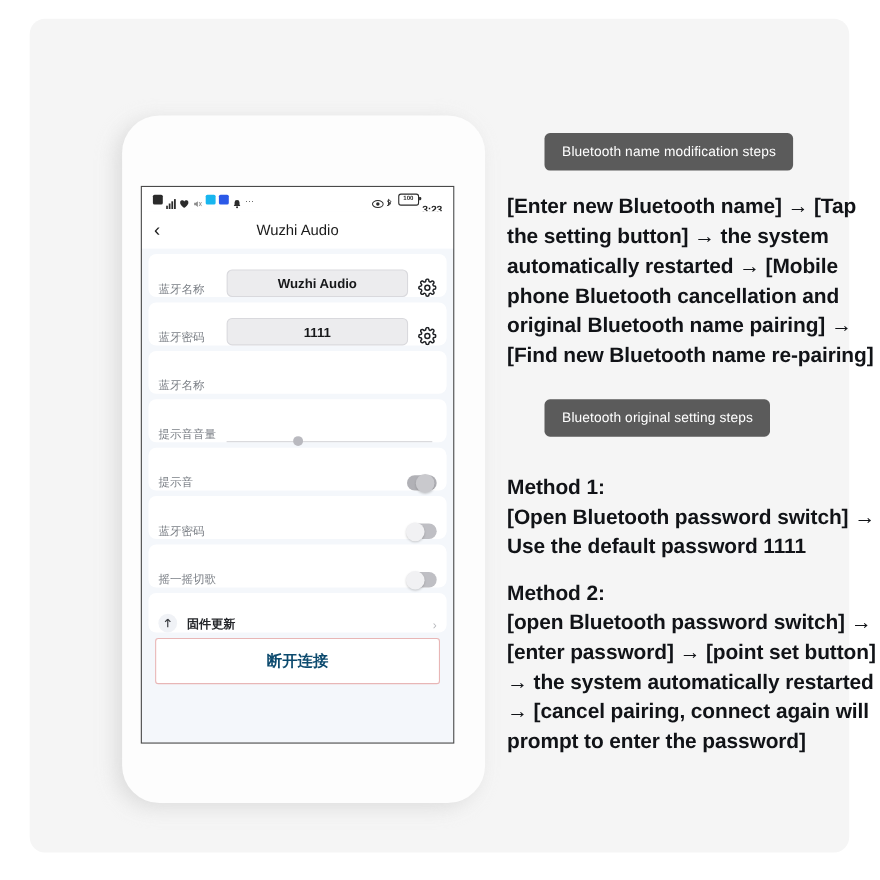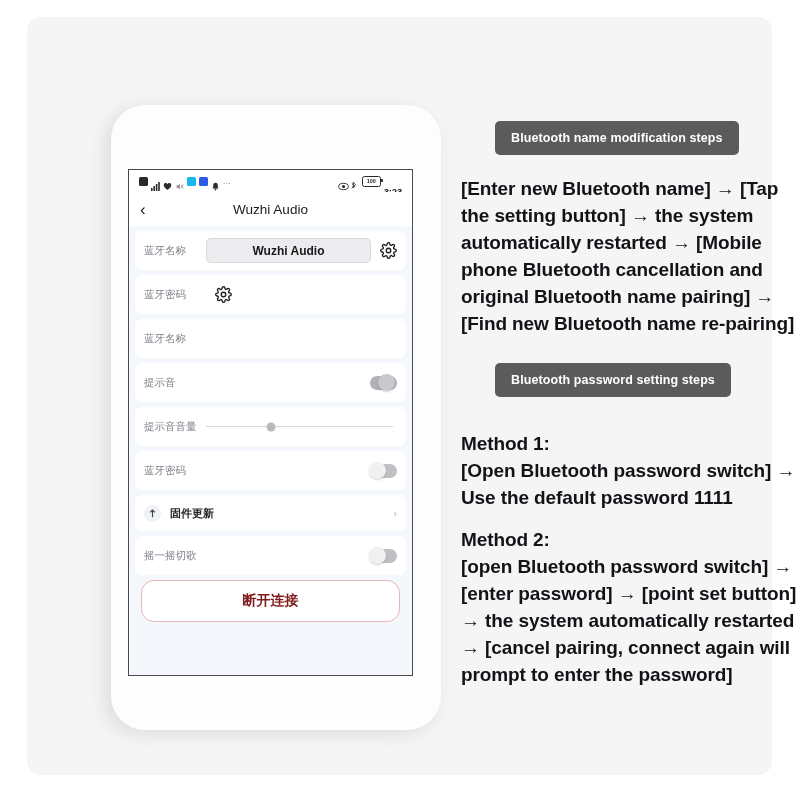--- a/index.html
+++ b/index.html
@@ -53,21 +53,21 @@
     height:34px;background:#ffffff;display:flex;align-items:center;
     position:relative;
   }
   .back{position:absolute;left:11px;top:50%;transform:translateY(-50%);
     font-size:17px;color:#1c1c1c;line-height:1;font-weight:400;cursor:pointer;}
   .nav-title{width:100%;text-align:center;font-size:13.5px;color:#1b1b1b;}
   
   .list{padding:5px 6px 0 6px;}
   .row{
     background:#ffffff;border-radius:7px;margin-bottom:5px;
-    height:39px;display:flex;align-items:center;padding:0 9px;box-sizing:border-box;
+    height:39px;display:flex;align-items:flex-end;padding:0 9px;box-sizing:border-box;
   }
   .row-label{
     font-size:10.5px;color:#7c8087;width:62px;flex:none;
     font-family:"DejaVu Sans","Liberation Sans",sans-serif;
   }
   .pill{
     flex:1;height:23px;background:#ececee;border:1px solid #d9d9dd;
     border-radius:5px;display:flex;align-items:center;justify-content:center;
     font-size:12px;color:#17181a;font-weight:600;
   }
@@ -95,30 +95,30 @@
   .switch.dark .knob{background:#c9c9cd;left:8px;}
   .fw-row{height:36px;}
   .fw-ico{
     width:17px;height:17px;border-radius:50%;background:#f0f2f6;
     display:flex;align-items:center;justify-content:center;flex:none;margin-right:9px;
   }
   .fw-label{font-size:11px;color:#24262a;font-weight:700;
     font-family:"DejaVu Sans","Liberation Sans",sans-serif;}
   .chev{margin-left:auto;color:#b7b9bd;font-size:11px;}
   .disconnect{
-    margin:2px 6px 0 6px;height:40px;border:1px solid #e8b6b6;border-radius:13px;
+    margin:2px 6px 0 6px;height:40px;border:1px solid #e8b6b6;border-radius:3px;
     background:#ffffff;display:flex;align-items:center;justify-content:center;
-    font-size:14px;color:#7f1d1d;font-weight:700;cursor:pointer;
+    font-size:14px;color:#0c4a6e;font-weight:700;cursor:pointer;
     font-family:"DejaVu Sans","Liberation Sans",sans-serif;
   }
   
   .right{position:absolute;left:434px;top:104px;width:338px;}
   .badge{
     display:inline-block;background:#5b5b5b;color:#ffffff;border-radius:5px;
-    padding:10px 16px;font-size:12.5px;font-weight:700;letter-spacing:.1px;
+    padding:10px 16px;font-size:12.5px;font-weight:400;letter-spacing:.1px;
   }
   .badge-wrap{padding-left:34px;}
   .para{
     margin-top:21px;font-size:19px;line-height:1.42;color:#111317;
     font-weight:700;letter-spacing:-.1px;
   }
   .block2{position:absolute;left:434px;top:346px;width:345px;}
   .para2{margin-top:34px;}
   .gap{height:15px;}
 </style>
@@ -197,87 +197,88 @@
         <span class="gear">
           <svg width="17" height="17" viewBox="0 0 24 24" fill="none" stroke="#1e2024" stroke-width="1.9">
               <circle cx="12" cy="12" r="3.2"></circle>
               <path d="M19.4 15a1.6 1.6 0 0 0 .3 1.8l.1.1a2 2 0 1 1-2.8 2.8l-.1-.1a1.6 1.6 0 0 0-1.8-.3 1.6 1.6 0 0 0-1 1.5V21a2 2 0 1 1-4 0v-.1A1.6 1.6 0 0 0 9 19.4a1.6 1.6 0 0 0-1.8.3l-.1.1a2 2 0 1 1-2.8-2.8l.1-.1a1.6 1.6 0 0 0 .3-1.8 1.6 1.6 0 0 0-1.5-1H3a2 2 0 1 1 0-4h.1A1.6 1.6 0 0 0 4.6 9a1.6 1.6 0 0 0-.3-1.8l-.1-.1a2 2 0 1 1 2.8-2.8l.1.1a1.6 1.6 0 0 0 1.8.3H9a1.6 1.6 0 0 0 1-1.5V3a2 2 0 1 1 4 0v.1a1.6 1.6 0 0 0 1 1.5 1.6 1.6 0 0 0 1.8-.3l.1-.1a2 2 0 1 1 2.8 2.8l-.1.1a1.6 1.6 0 0 0-.3 1.8V9a1.6 1.6 0 0 0 1.5 1H21a2 2 0 1 1 0 4h-.1a1.6 1.6 0 0 0-1.5 1z"></path>
             </svg>
         </span>
       </div>
 
       <div class="row">
         <span class="row-label">蓝牙密码</span>
+        <span class="pill">1111</span>
         <span class="gear">
           <svg width="17" height="17" viewBox="0 0 24 24" fill="none" stroke="#1e2024" stroke-width="1.9">
               <circle cx="12" cy="12" r="3.2"></circle>
               <path d="M19.4 15a1.6 1.6 0 0 0 .3 1.8l.1.1a2 2 0 1 1-2.8 2.8l-.1-.1a1.6 1.6 0 0 0-1.8-.3 1.6 1.6 0 0 0-1 1.5V21a2 2 0 1 1-4 0v-.1A1.6 1.6 0 0 0 9 19.4a1.6 1.6 0 0 0-1.8.3l-.1.1a2 2 0 1 1-2.8-2.8l.1-.1a1.6 1.6 0 0 0 .3-1.8 1.6 1.6 0 0 0-1.5-1H3a2 2 0 1 1 0-4h.1A1.6 1.6 0 0 0 4.6 9a1.6 1.6 0 0 0-.3-1.8l-.1-.1a2 2 0 1 1 2.8-2.8l.1.1a1.6 1.6 0 0 0 1.8.3H9a1.6 1.6 0 0 0 1-1.5V3a2 2 0 1 1 4 0v.1a1.6 1.6 0 0 0 1 1.5 1.6 1.6 0 0 0 1.8-.3l.1-.1a2 2 0 1 1 2.8 2.8l-.1.1a1.6 1.6 0 0 0-.3 1.8V9a1.6 1.6 0 0 0 1.5 1H21a2 2 0 1 1 0 4h-.1a1.6 1.6 0 0 0-1.5 1z"></path>
             </svg>
         </span>
       </div>
 
       <div class="row">
         <span class="row-label">蓝牙名称</span>
       </div>
 
       <div class="row">
-        <span class="row-label">提示音</span>
-        <span class="switch dark">
-            <span class="knob"></span>
-          </span>
-      </div>
-
-      <div class="row">
         <span class="row-label">提示音音量</span>
         <span class="slider-wrap">
           <span class="track">
             <span class="thumb" style="left: 35%;"></span>
           </span>
         </span>
       </div>
 
       <div class="row">
+        <span class="row-label">提示音</span>
+        <span class="switch dark">
+            <span class="knob"></span>
+          </span>
+      </div>
+
+      <div class="row">
         <span class="row-label">蓝牙密码</span>
+        <span class="switch">
+            <span class="knob"></span>
+          </span>
+      </div>
+
+      <div class="row">
+        <span class="row-label">摇一摇切歌</span>
         <span class="switch">
             <span class="knob"></span>
           </span>
       </div>
 
       <div class="row fw-row">
         <span class="fw-ico">
           <svg width="11" height="11" viewBox="0 0 12 12" fill="none" stroke="#3a3d42" stroke-width="1.2">
               <path d="M6 10V2.6M6 2l2.6 2.8M6 2L3.4 4.8"></path>
             </svg>
         </span>
         <span class="fw-label">固件更新</span>
         <span class="chev">›</span>
       </div>
 
-      <div class="row">
-        <span class="row-label">摇一摇切歌</span>
-        <span class="switch">
-            <span class="knob"></span>
-          </span>
-      </div>
-
       <div class="disconnect">断开连接</div>
     </div>
 
   </div>
 
   <div class="right">
     <div class="badge-wrap">
       <span class="badge">Bluetooth name modification steps</span>
     </div>
     <div class="para">[Enter new Bluetooth name] → [Tap the setting button] → the system automatically restarted → [Mobile phone Bluetooth cancellation and original Bluetooth name pairing] → [Find new Bluetooth name re-pairing]</div>
   </div>
 
   <div class="block2">
     <div class="badge-wrap">
-      <span class="badge">Bluetooth password setting steps</span>
+      <span class="badge">Bluetooth original setting steps</span>
     </div>
     <div class="para para2">Method 1:</div>
     <div class="para" style="margin-top:0">[Open Bluetooth password switch] → Use the default password 1111</div>
     <div class="gap"></div>
     <div class="para" style="margin-top:0">Method 2:</div>
     <div class="para" style="margin-top:0">[open Bluetooth password switch] → [enter password] → [point set button] → the system automatically restarted → [cancel pairing, connect again will prompt to enter the password]</div>
   </div>
 
 </div>
 

